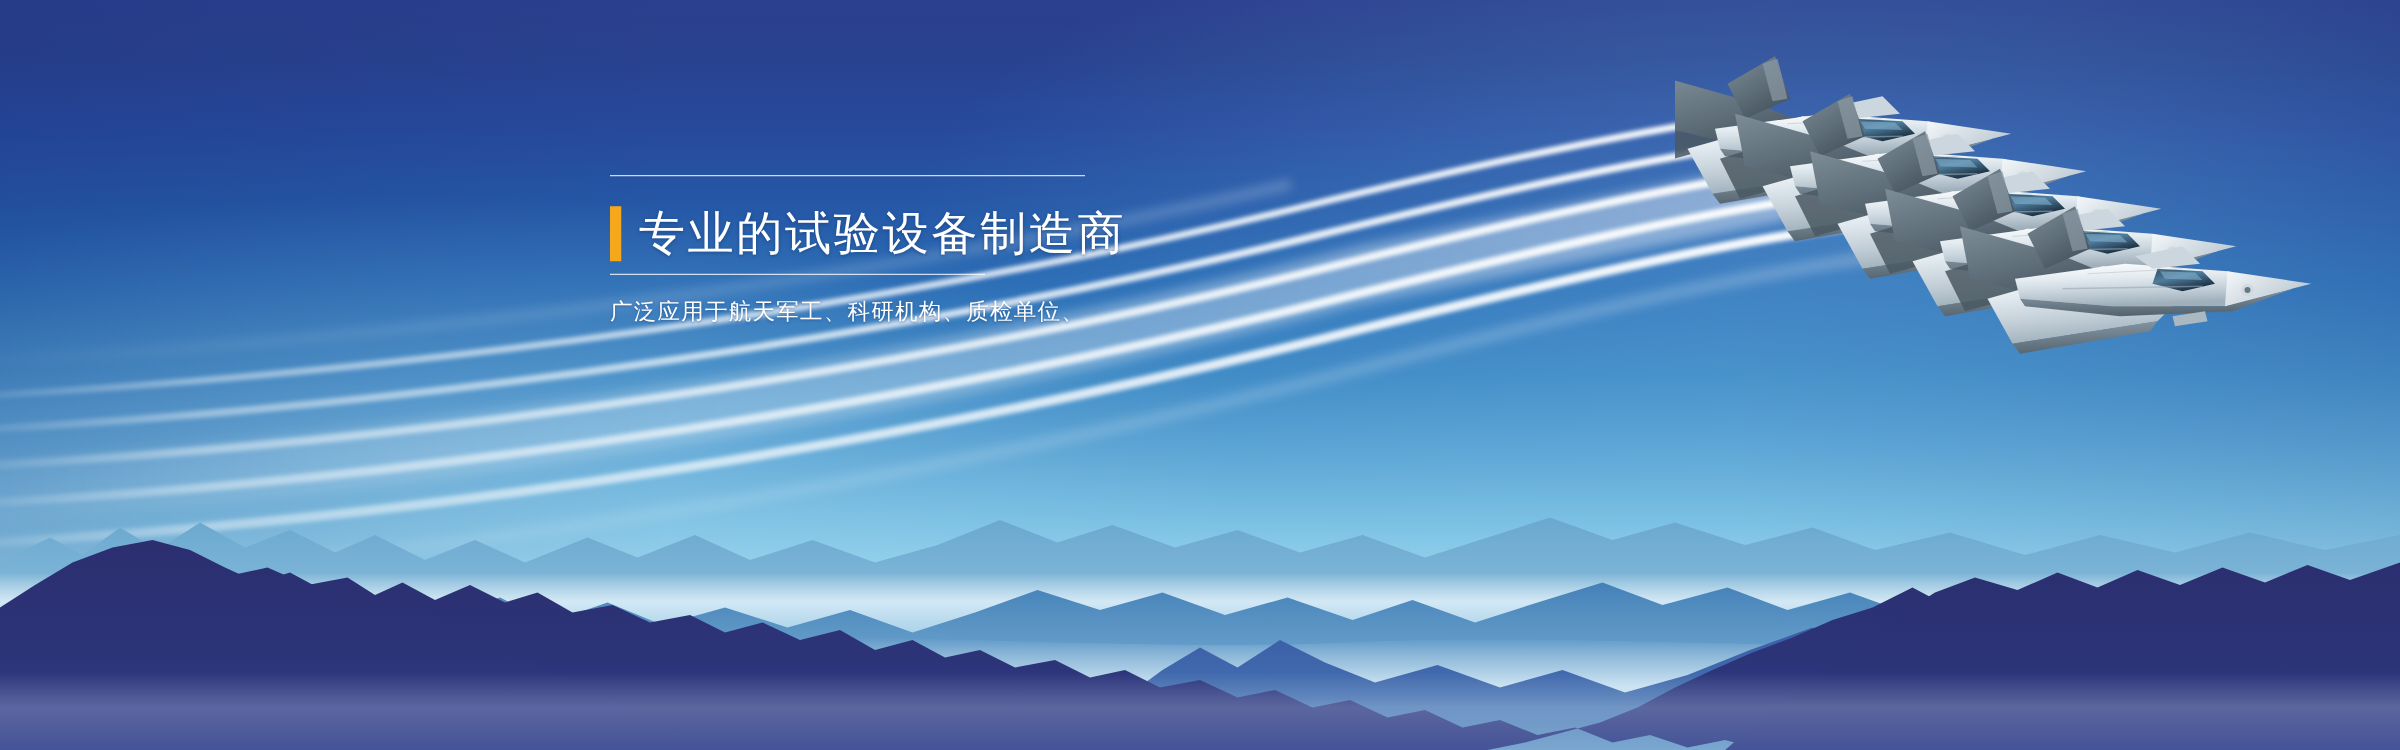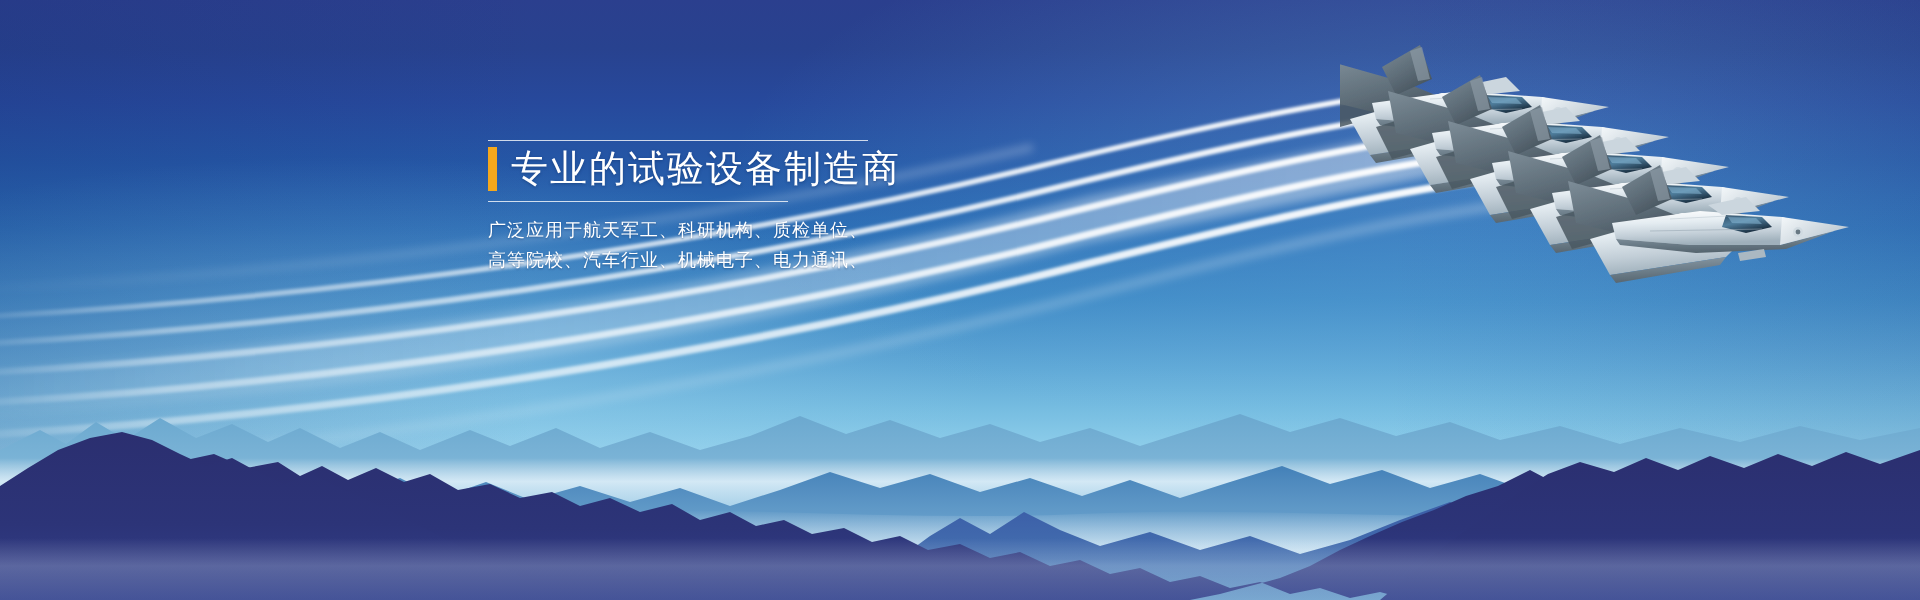--- a/index.html
+++ b/index.html
@@ -65,21 +65,21 @@
   .rule{
     height:1px;
     background:rgba(255,255,255,.78);
     width:380px;
   }
   .rule.bottom{width:300px;}
 
   .title-row{
     display:flex;
     align-items:center;
-    margin:6px 0 10px 0;
+    margin:24px 0 10px 0;
     text-align:center;
   }
   .accent-bar{
     width:9px;
     height:44px;
     background:#f5a81c;
     margin-right:14px;
     flex:0 0 auto;
   }
   .title-text{
@@ -92,21 +92,21 @@
     text-shadow:0 1px 3px rgba(10,40,90,.45);
   }
   .subtitle{
     margin-top:14px;
     color:#ffffff;
     font-size:18px;
     line-height:30px;
     letter-spacing:1px;
     text-shadow:0 1px 2px rgba(10,40,90,.40);
   }
-  .subtitle div{white-space:nowrap;font-family:Liberation Mono, monospace;}
+  .subtitle div{white-space:nowrap;}
 </style>
 </head>
 <body>
 
 <div id="banner">
 
   <div class="sky-glow glow-a"></div>
   <div class="sky-glow glow-b"></div>
   <div class="sky-glow glow-c"></div>
 
@@ -309,18 +309,17 @@
 
     <div class="title-row">
       <div class="accent-bar"></div>
       <div class="title-text">专业的试验设备制造商</div>
     </div>
 
     <div class="rule bottom"></div>
 
     <div class="subtitle">
       <div>广泛应用于航天军工、科研机构、质检单位、</div>
-      <div>高等院校、汽车行业、机械电子、电力通讯、</div>
     </div>
 
   </div>
 
 </div>
 
 </body></html>

